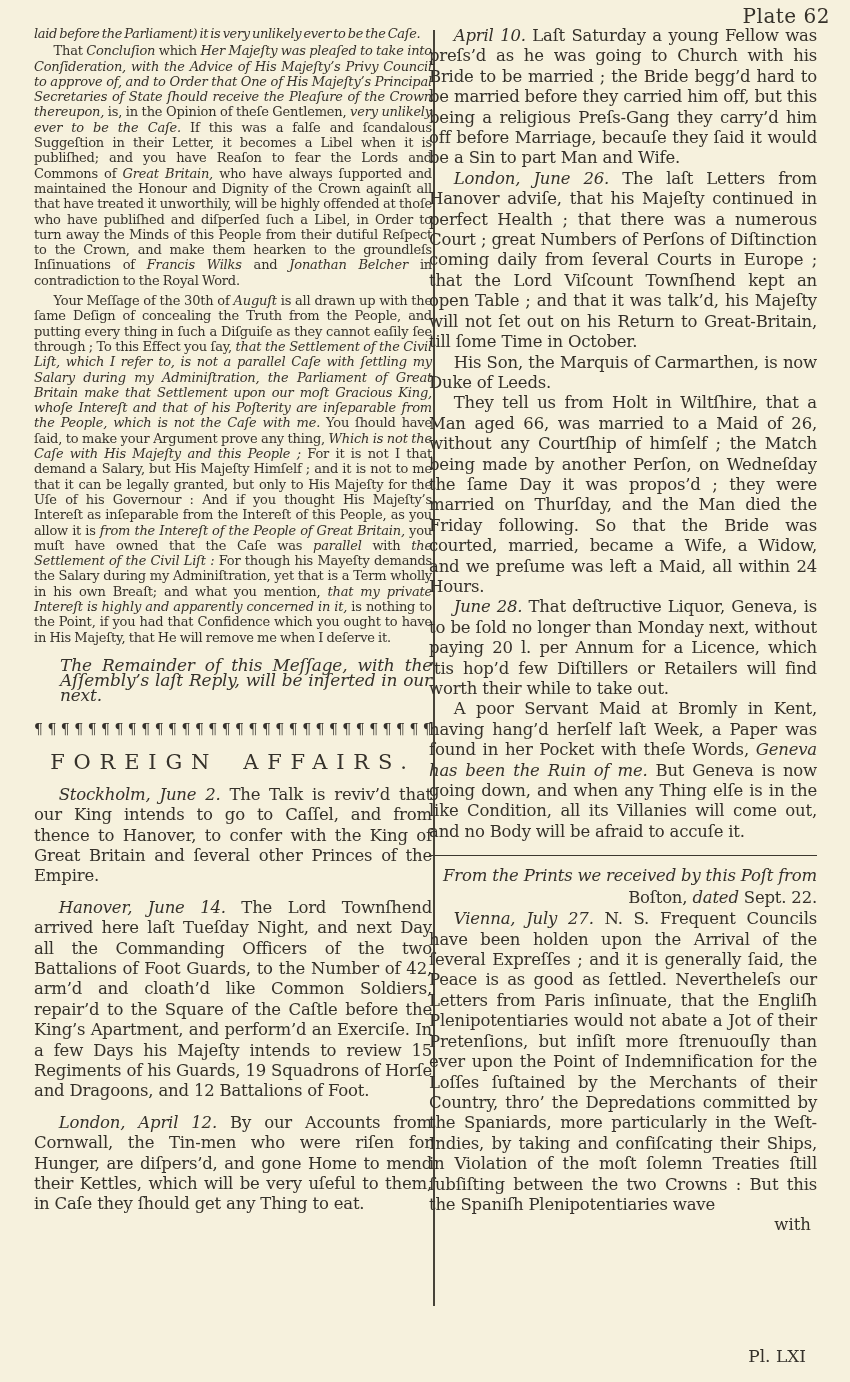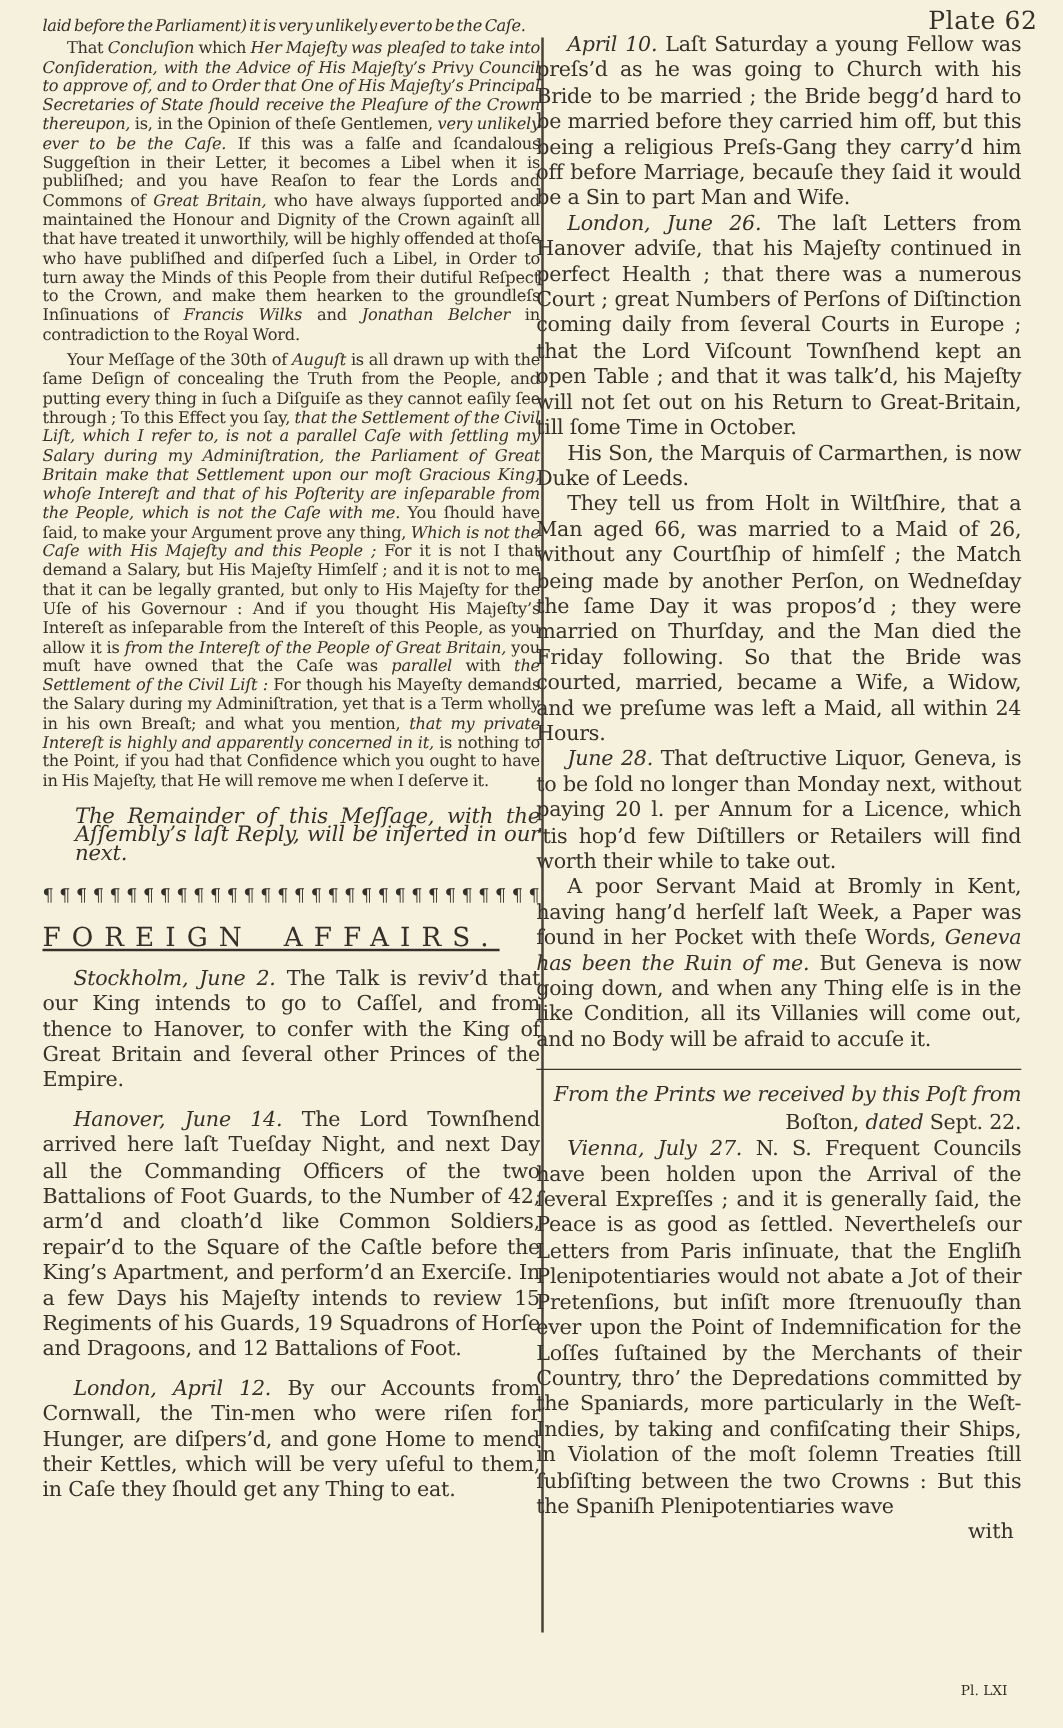--- a/index.html
+++ b/index.html
@@ -3,36 +3,36 @@
 <meta charset="utf-8">
 <style>
   html,body{margin:0;padding:0;}
   body{
     width:850px;height:1382px;position:relative;overflow:hidden;
     background:#f6f1dd;color:#35312a;
     font-family:"DejaVu Serif","Liberation Serif",serif;
   }
   .page{position:absolute;inset:0;}
   .plate-top{position:absolute;top:4px;right:20px;font-size:20px;letter-spacing:0.5px;}
-  .plate-bottom{position:absolute;top:1346px;right:44px;font-size:11px;}
+  .plate-bottom{position:absolute;top:1346px;right:44px;font-size:17px;}
   .col{position:absolute;}
-  .col-left{left:34px;top:14px;width:398px;}
+  .col-left{left:34px;top:26px;width:398px;}
   .col-right{left:429px;top:26px;width:388px;}
   .divider{position:absolute;left:433px;top:30px;width:1.5px;height:1276px;background:#474339;}
   p{margin:0 0 5px 0;text-align:justify;}
   .small{font-size:13px;line-height:15.3px;letter-spacing:-0.2px;word-spacing:-0.6px;}
   .large{font-size:16.5px;line-height:20.4px;letter-spacing:-0.2px;}
   .indent{text-indent:1.5em;}
   .opening{word-spacing:-1.6px;letter-spacing:-0.35px;margin-bottom:2px;}
   .it{font-style:italic;}
   .note{margin:13px 0 0 0;padding-left:26px;font-style:italic;font-size:17px;}
   .ornament{margin:17px 0 0 0;font-size:14px;letter-spacing:4.5px;white-space:nowrap;
     overflow:hidden;color:#34302a;}
-  .heading{margin:13px 0 11px 0;font-weight:normal;font-size:21px;
-    letter-spacing:0.42em;word-spacing:0.45em;text-decoration:underline;}
+  .heading{margin:13px 0 11px 0;font-weight:normal;font-size:21px;text-align:center;
+    letter-spacing:0.42em;word-spacing:0.45em;}
   .item-gap{margin-bottom:11px;}
   .tight{margin-bottom:0;}
   .rule{border:none;border-top:1.5px solid #3c382f;margin:13px 0 9px 0;}
   .post-head{text-align:right;text-indent:0;margin-bottom:0;line-height:22px;}
   .catchword{text-align:right;font-size:16.5px;line-height:20px;padding-right:6px;}
 </style>
 </head>
 <body style="background: rgb(246, 241, 221); color: rgb(53, 49, 42);">
 
 <div class="page">

